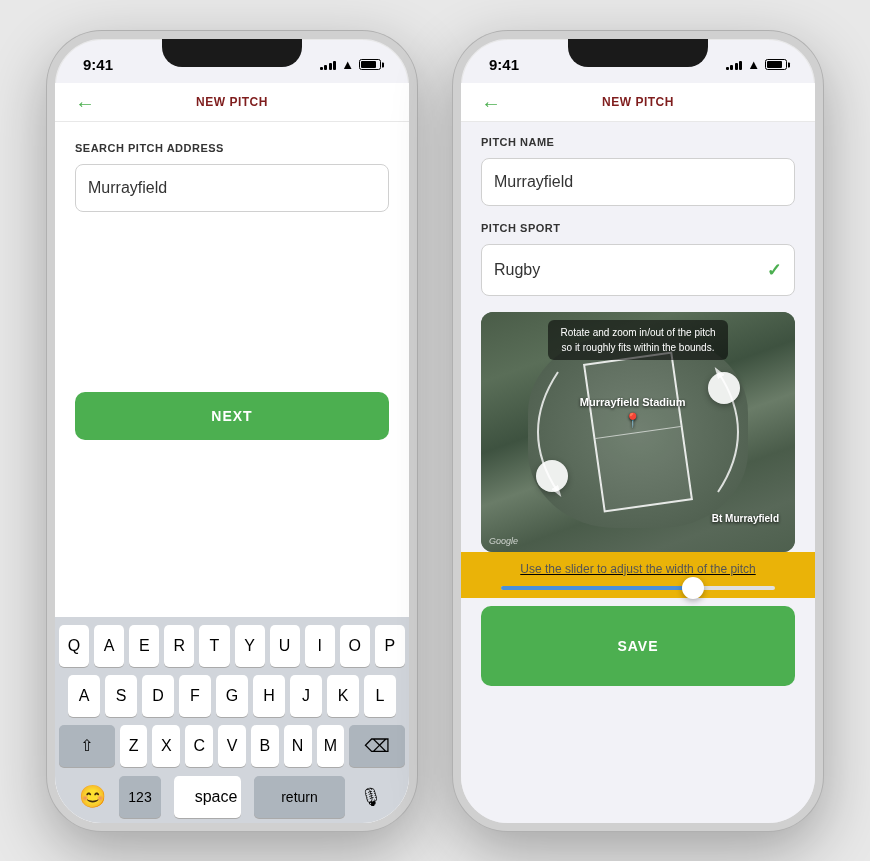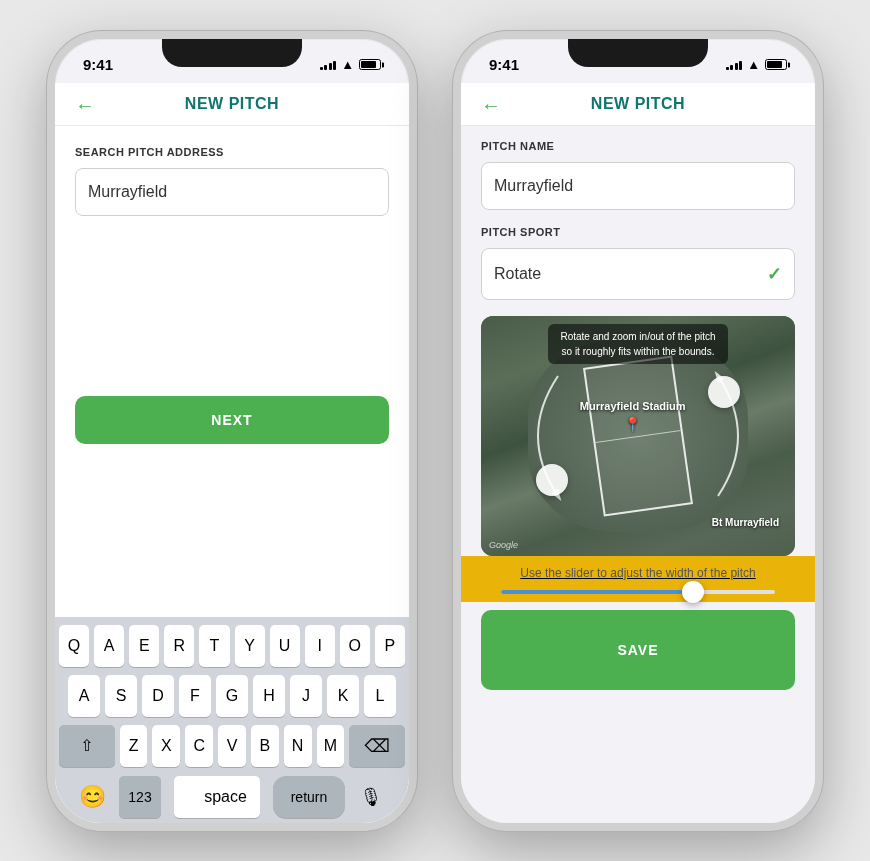--- a/index.html
+++ b/index.html
@@ -137,24 +137,24 @@
       position: absolute;
       left: 20px;
       color: #4CAF50;
       font-size: 20px;
       display: flex;
       align-items: center;
       cursor: pointer;
     }
 
     .nav-title {
-      font-size: 16px;
+      font-size: 12px;
       font-weight: 700;
       letter-spacing: 0.5px;
-      color: #0f766e;
+      color: #7f1d1d;
       text-transform: uppercase;
     }
 
     
     .phone1-content {
       padding: 20px 20px 0;
       background: #fff;
     }
 
     .section-label {
@@ -270,24 +270,23 @@
     }
 
     .key-space {
       background: #fff;
       flex: 1;
       font-size: 16px;
     }
 
     .key-return {
       background: #adb5bd;
-      width: 72px;
+      width: 91px;
       color: #000;
       font-size: 14px;
-      border-radius: 13px;
     }
 
     .key-emoji {
       background: transparent;
       border: none;
       box-shadow: none;
       font-size: 22px;
       width: 36px;
     }
 
@@ -506,21 +505,21 @@
       
       <div style="padding: 14px 20px 0; background: #f2f2f7;">
 
         
         <div class="section-label">PITCH NAME</div>
         <input class="input-field" type="text" value="Murrayfield" style="margin-bottom: 16px;">
 
         
         <div class="section-label">PITCH SPORT</div>
         <div class="dropdown" style="margin-bottom: 16px;">
-          <span>Rotate</span>
+          <span>Rugby</span>
           <span class="dropdown-chevron">✓</span>
         </div>
 
       </div>
 
       
       <div class="map-container">
 
         <div style="width:100%; height:100%; background: linear-gradient(160deg, #4a5c48 0%, #5a6e58 20%, #3e5240 40%, #6a7c68 55%, #4a5c4a 70%, #586858 85%, #4e604e 100%); position:relative; overflow:hidden;">
 

